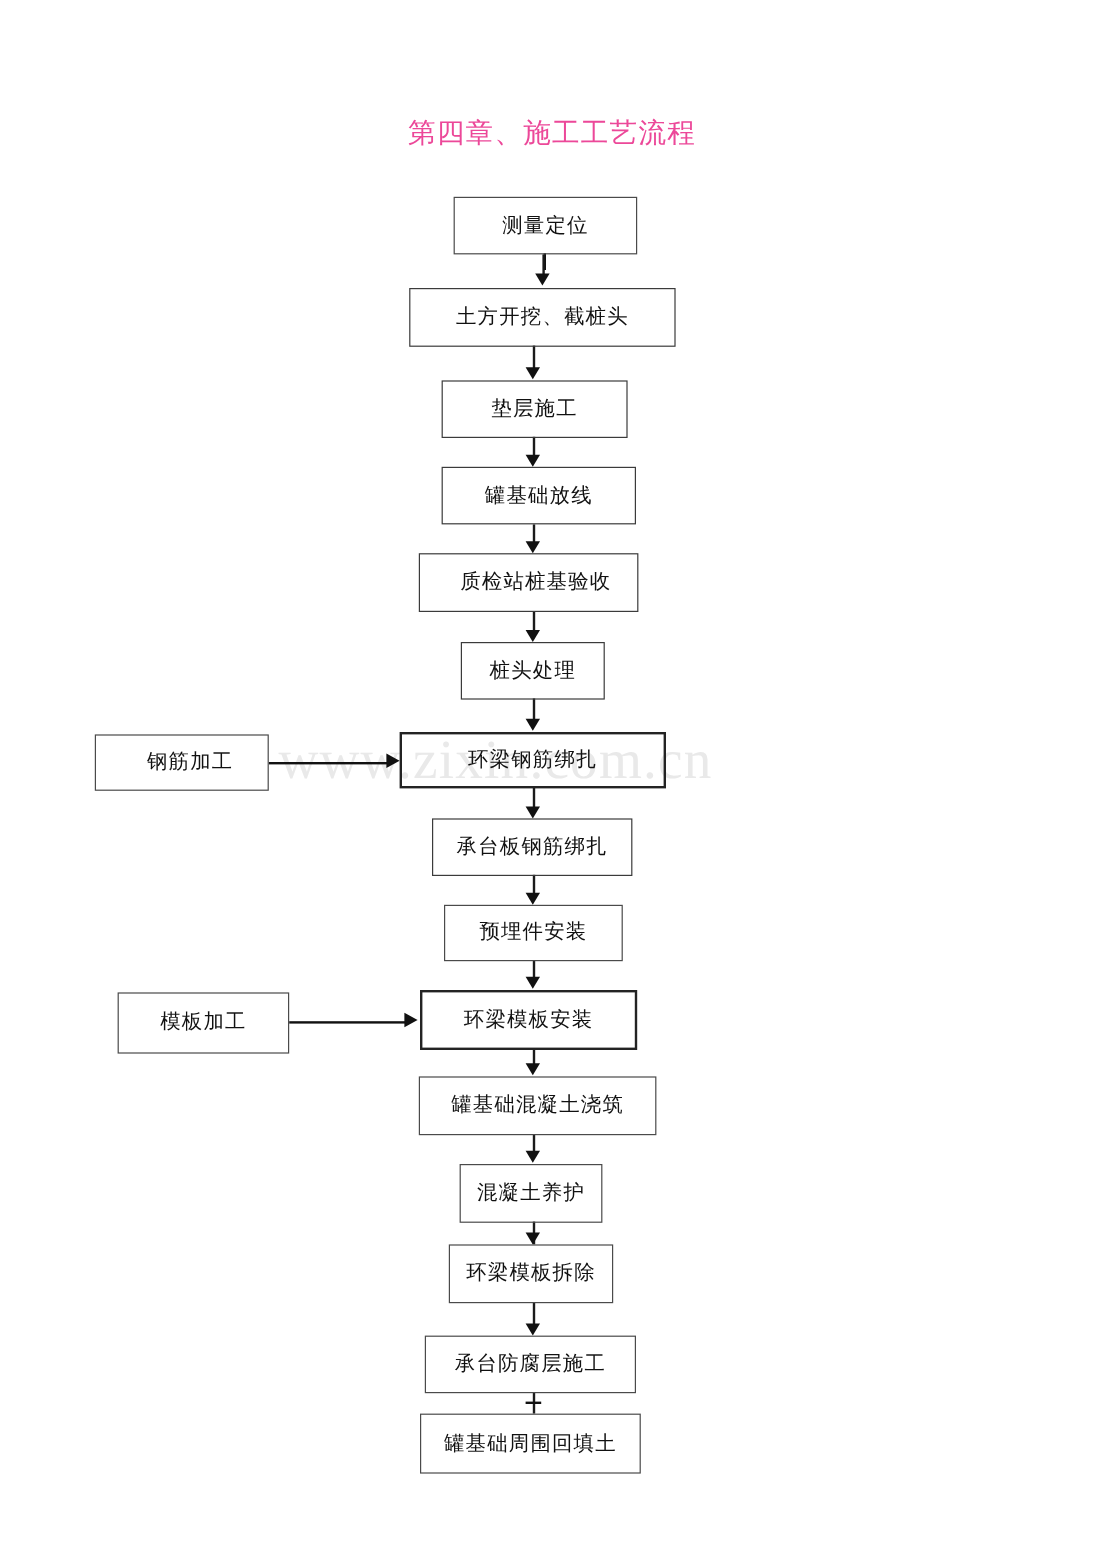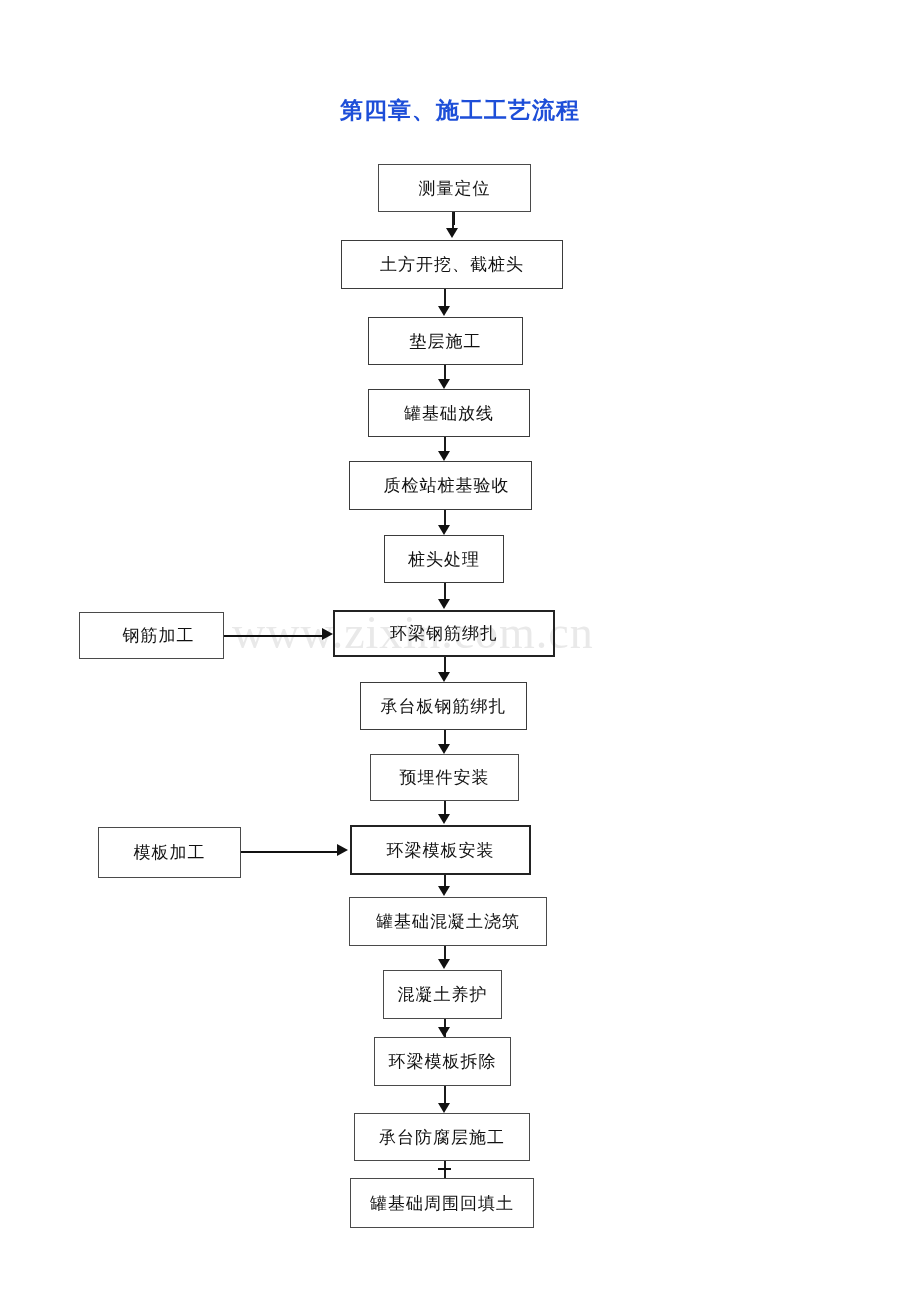--- a/index.html
+++ b/index.html
@@ -33,22 +33,22 @@
     font-family: Liberation Serif, serif;
   }
 
   
   #page-title {
     position: absolute;
     left: 0; top: 95px;
     width: 920px;
     text-align: center;
     font-size: 23px;
-    font-weight: bold;
-    color: #1d4ed8;
+    font-weight: normal;
+    color: #ec4899;
     letter-spacing: 1px;
     font-family: "DejaVu Sans", "Liberation Sans", sans-serif;
     z-index: 3;
   }
 
   
   .node {
     position: absolute;
     border: 1.6px solid #3b3b3b;
     background: transparent;

